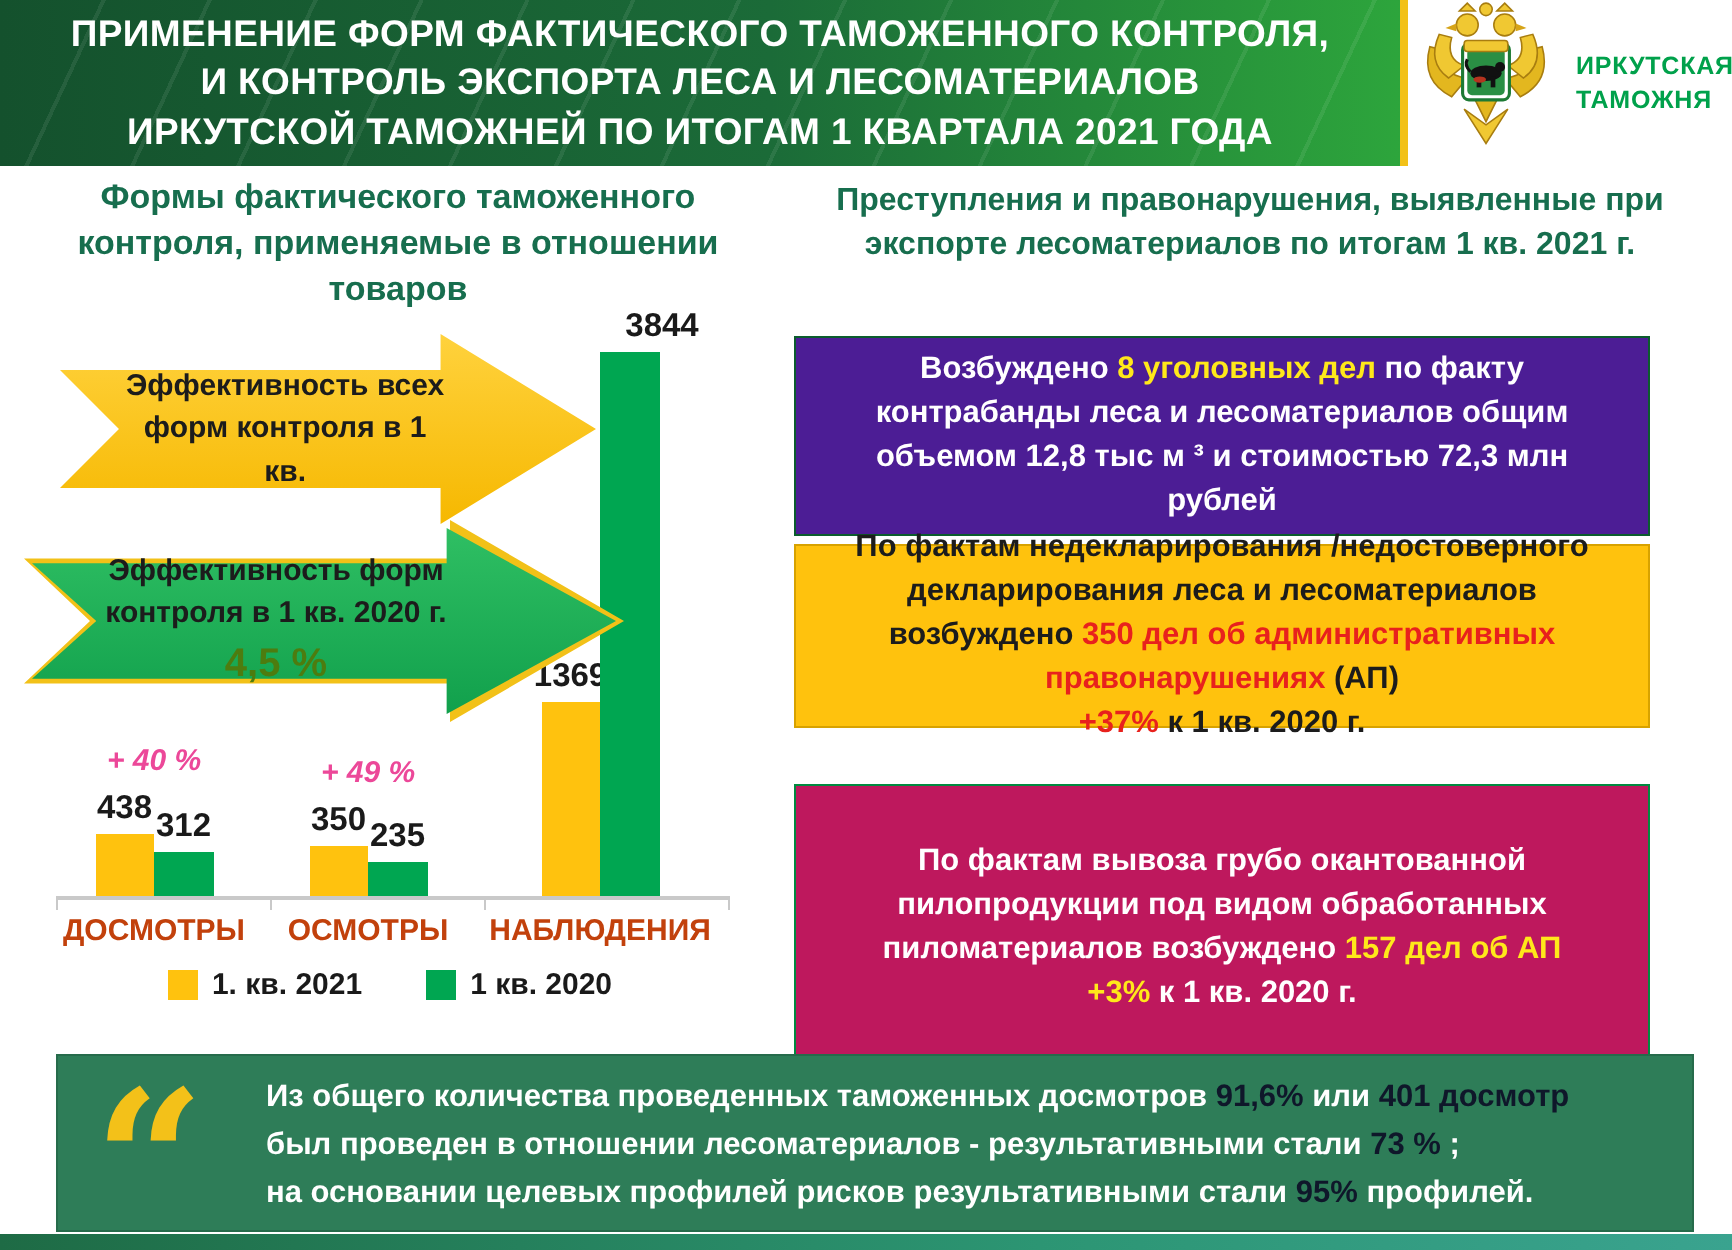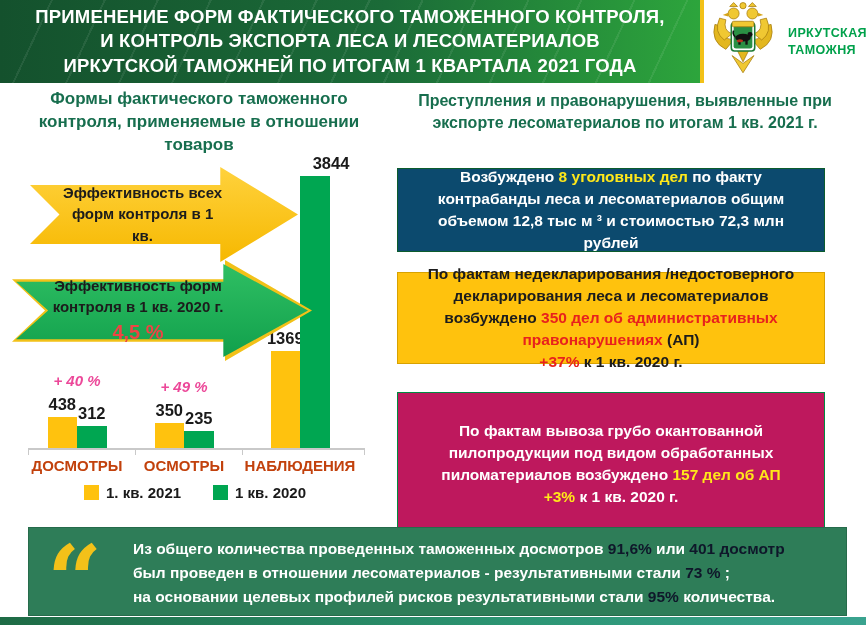--- a/index.html
+++ b/index.html
@@ -23,40 +23,40 @@
   .arrow-shape{position:absolute;inset:0;
           clip-path:polygon(0% 19%,71% 19%,71% 0%,100% 50%,71% 100%,71% 81%,0% 81%,11% 50%);}
   .arrow-yellow .arrow-shape{background:linear-gradient(180deg,#ffd23d,#f6b800);}
   .arrow-green-outer{position:absolute;inset:0;background:#f2c118;
           clip-path:polygon(0% 19%,71% 19%,71% 0%,100% 50%,71% 100%,71% 81%,0% 81%,11% 50%);}
   .arrow-green-inner{position:absolute;inset:4px;background:linear-gradient(180deg,#2fbf63,#11a04c);
           clip-path:polygon(0% 19%,71% 19%,71% 0%,100% 50%,71% 100%,71% 81%,0% 81%,11% 50%);}
   .arrow-text{position:absolute;left:12%;right:28%;top:50%;transform:translateY(-50%);
           text-align:center;color:#1c1c1c;font-size:15px;line-height:1.45;}
   .red{color:#e8211d;}
-  .big-red{font-size:20px;color:#ef4444;}
+  .big-red{font-size:20px;color:#4d7c0f;}
   
   .chart{position:absolute;left:20px;top:130px;width:350px;height:380px;}
   .bar{position:absolute;}
   .bar-label{position:absolute;text-align:center;color:#1a1a1a;font-size:16.5px;}
   .delta-label{position:absolute;text-align:center;color:#ec4899;font-size:15px;font-style:italic;}
   .axis-line{position:absolute;left:8px;top:318px;width:337px;height:2px;background:#c9c9c9;}
   .axis-tick{position:absolute;top:318px;width:1px;height:7px;background:#c9c9c9;}
   .cat-label{position:absolute;top:327px;width:140px;text-align:center;color:#c2410c;font-size:15px;}
   .legend{position:absolute;left:0;top:354px;width:100%;display:flex;justify-content:center;gap:32px;
           font-size:15px;color:#1a1a1a;}
   .legend-item{display:flex;align-items:center;gap:7px;}
   .swatch{width:15px;height:15px;display:inline-block;}
   
   .right-title{position:absolute;left:395px;top:90px;width:460px;text-align:center;
           color:#176e4e;font-size:16px;line-height:1.4;}
   .info-box{position:absolute;left:397px;width:428px;text-align:center;font-size:15.5px;
           line-height:1.42;padding:7px 12px;box-sizing:border-box;
           display:flex;flex-direction:column;justify-content:center;}
-  .box-dark-green{top:168px;height:84px;background:#0c4a6e;border:1px solid #0b5c2d;color:#ffffff;}
+  .box-dark-green{top:168px;height:100px;background:#4c1d95;border:1px solid #0b5c2d;color:#ffffff;}
   .box-yellow{top:272px;height:92px;background:#ffc20d;border:1px solid #d8a200;color:#1c1c1c;}
   .box-green{top:392px;height:143px;background:#be185d;border:1px solid #008a40;color:#ffffff;}
   .ylw{color:#ffe81a;}
   
   .quote-box{position:absolute;left:28px;top:527px;width:817px;height:87px;
           background:#2e7d58;border:1px solid #266b4b;color:#ffffff;
           font-size:15.5px;line-height:1.55;}
   .quote-mark{position:absolute;left:18px;top:34px;width:80px;color:#f3c119;
           font-family:"DejaVu Serif",serif;font-size:96px;line-height:.4;}
   .quote-lines{position:absolute;left:104px;top:9px;right:10px;}
@@ -183,18 +183,18 @@
   <div class="info-box box-green">
     <div><span>По фактам  вывоза  грубо  окантованной пилопродукции  под видом  обработанных пиломатериалов  возбуждено </span><span class="ylw">157 дел об АП</span></div>
     <div><span class="ylw">+3%</span><span> к 1 кв. 2020 г.</span></div>
   </div>
 
   <div class="quote-box">
     <div class="quote-mark">“</div>
     <div class="quote-lines">
       <div><span>Из  общего  количества  проведенных  таможенных  досмотров  </span><span class="q-ylw">91,6%</span><span>  или  </span><span class="q-ylw">401  досмотр</span></div>
       <div><span>был проведен в отношении лесоматериалов - результативными стали </span><span class="q-ylw">73 %</span><span> ;</span></div>
-      <div><span>на основании целевых профилей рисков  результативными стали </span><span class="q-ylw">95%</span><span> количества.</span></div>
+      <div><span>на основании целевых профилей рисков  результативными стали </span><span class="q-ylw">95%</span><span> профилей.</span></div>
     </div>
   </div>
 
   <div class="bottom-strip"></div>
 </div>
 
 </body></html>

